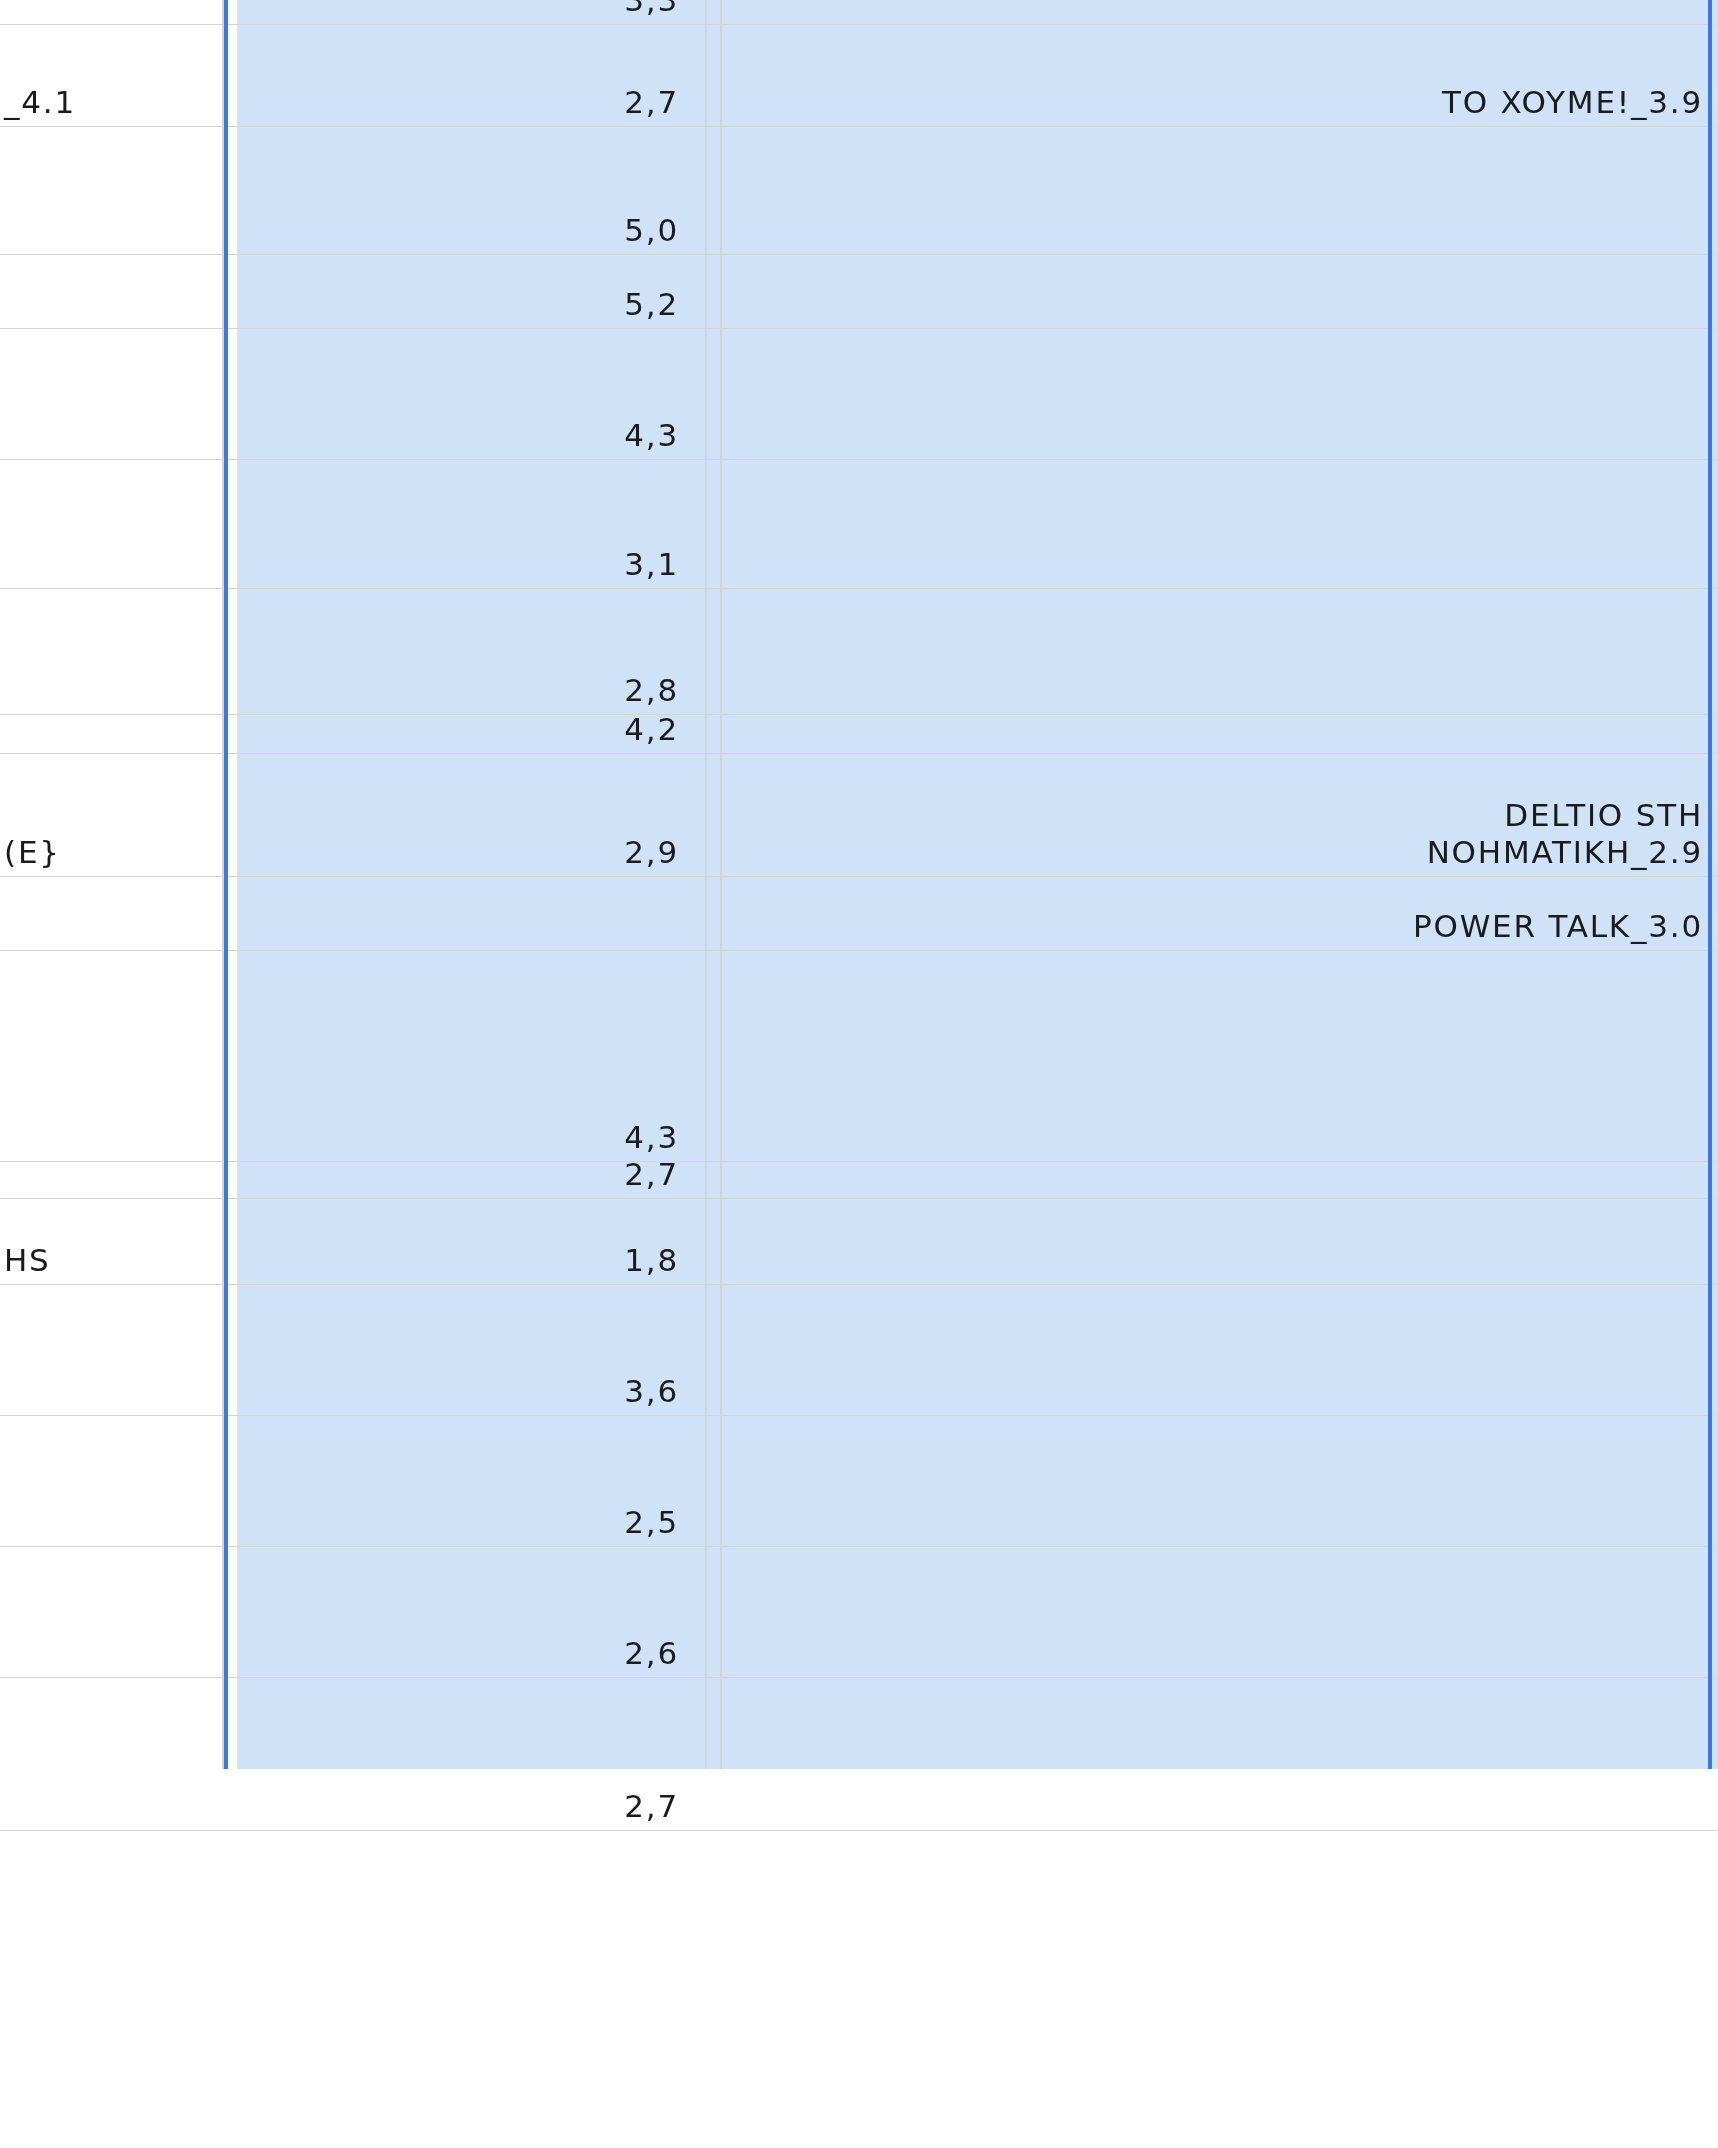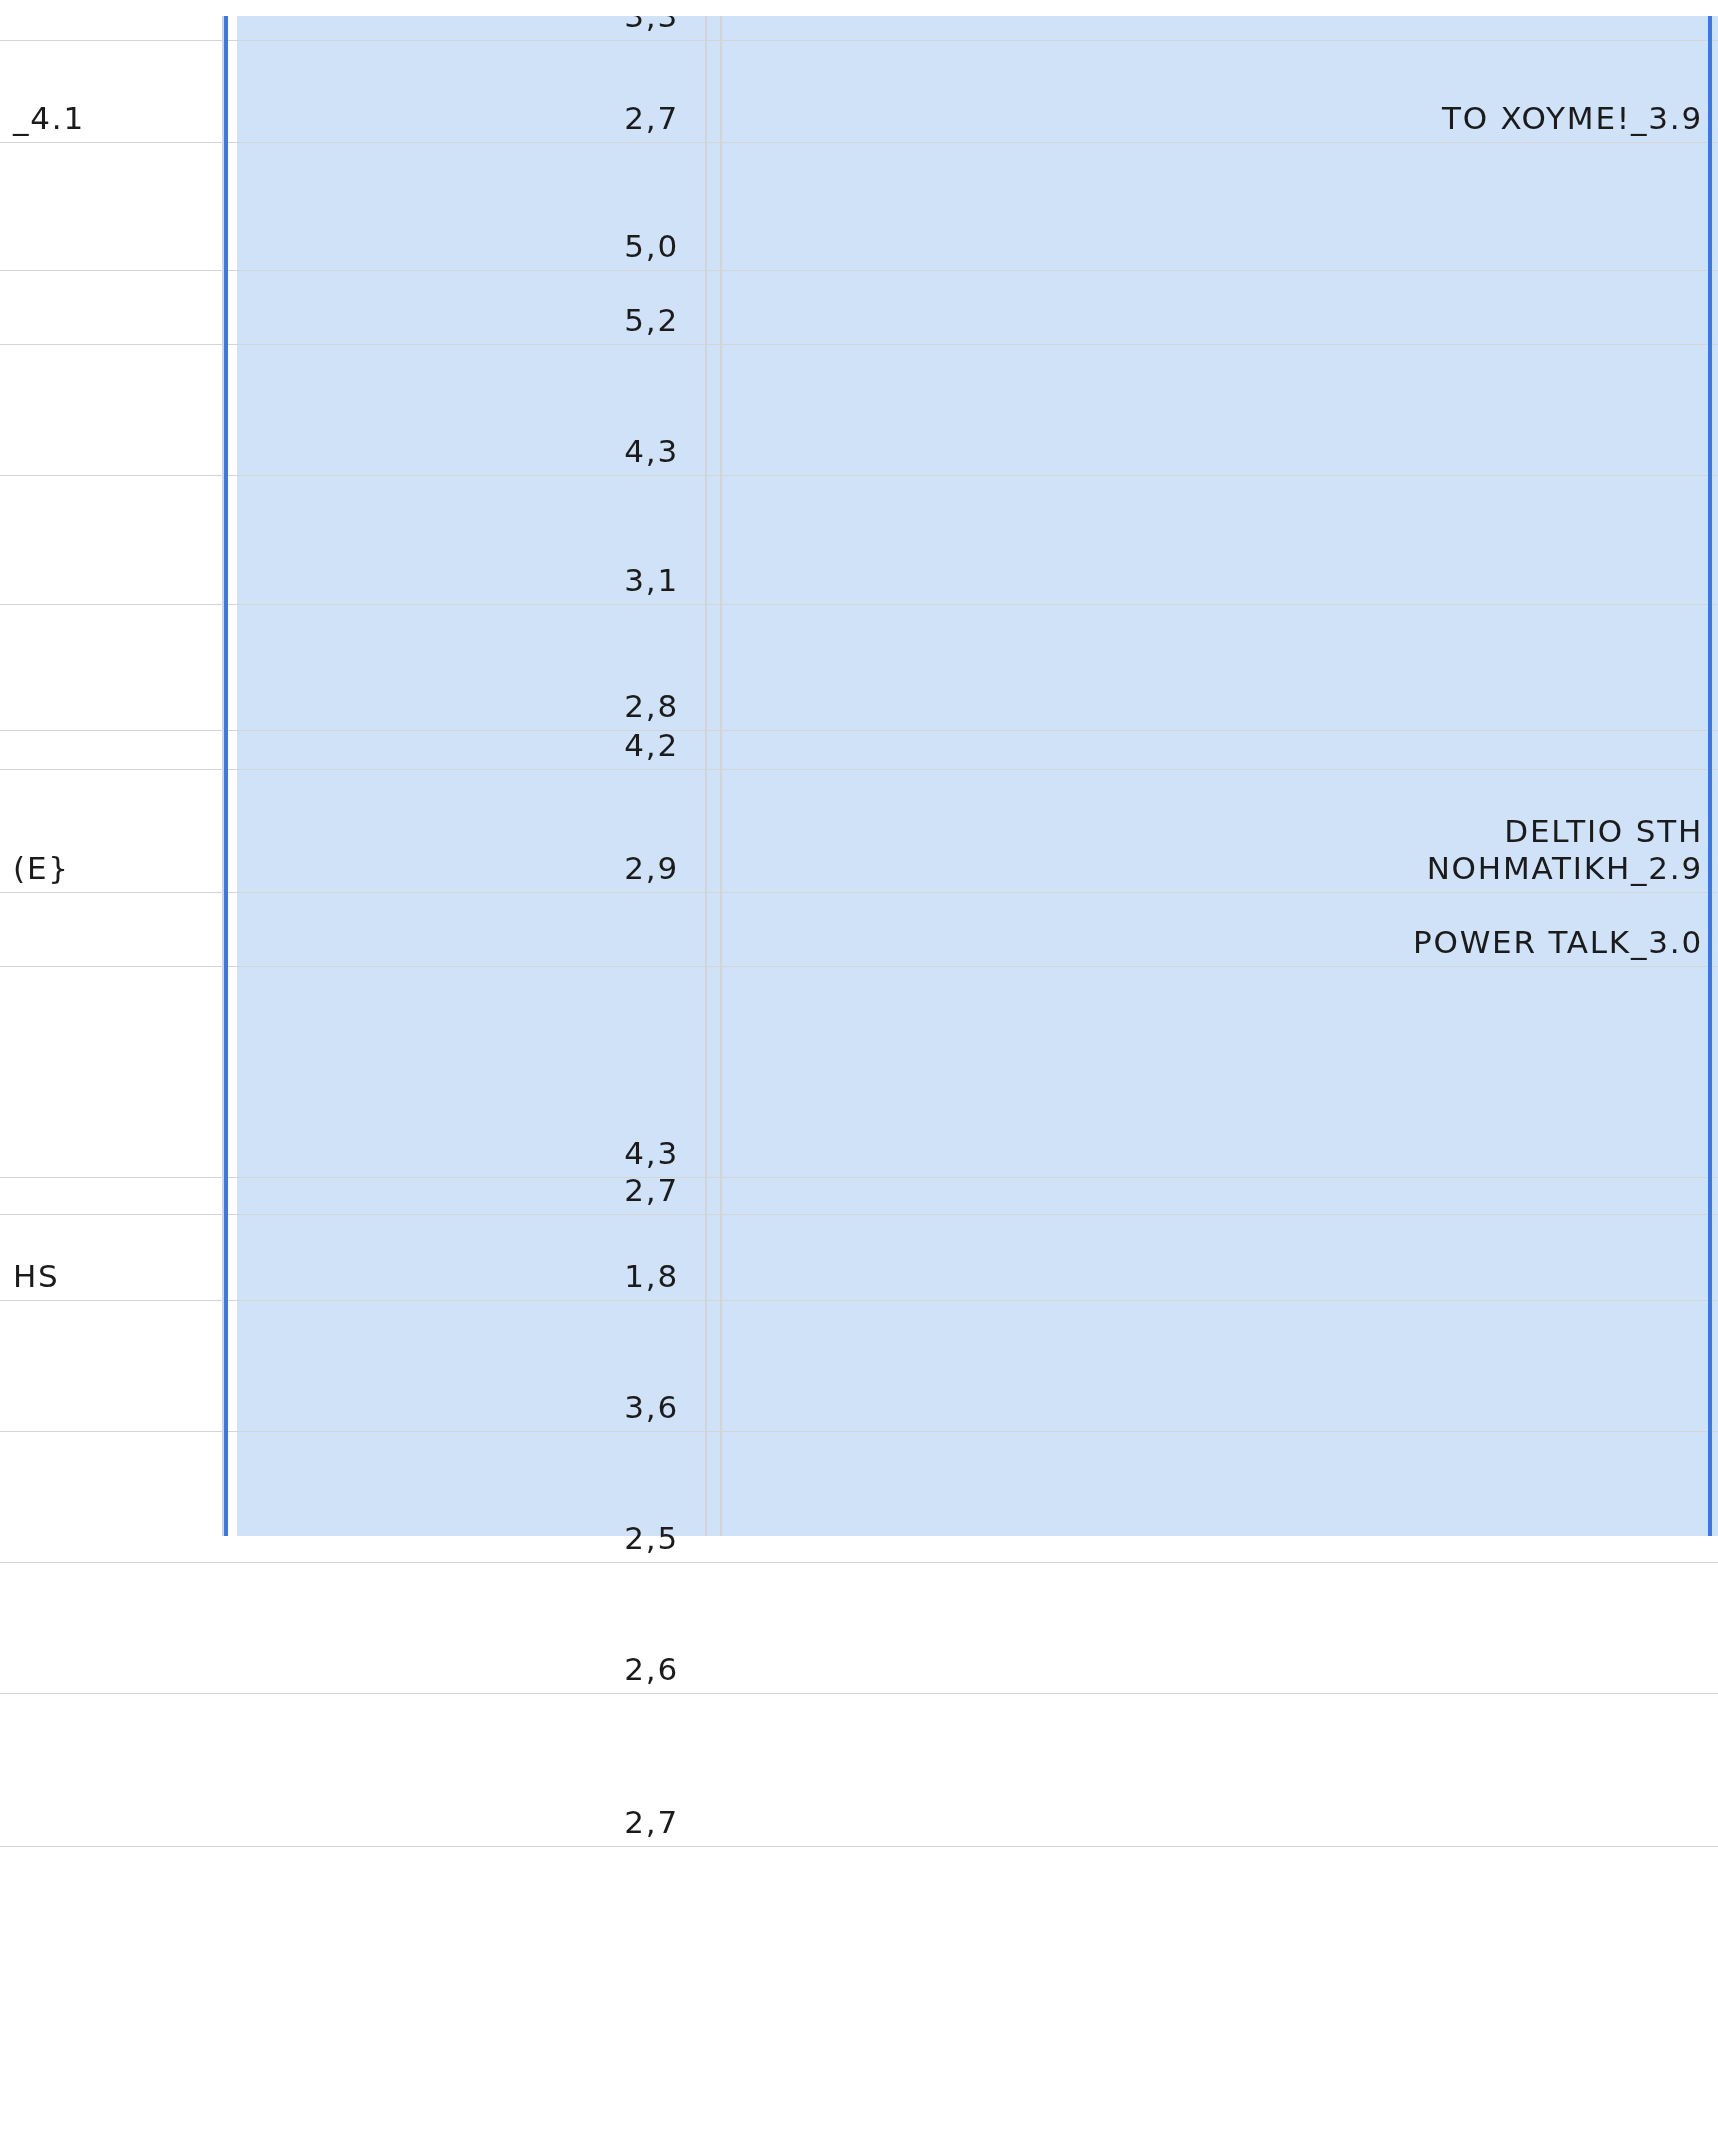--- a/index.html
+++ b/index.html
@@ -9,23 +9,22 @@
   }
   body {
     width: 1718px;
     height: 2148px;
     overflow: hidden;
     font-family: "DejaVu Sans", sans-serif;
   }
   .sheet {
     position: relative;
     width: 1718px;
-    height: 1520px;
-    background: #ffffff;
-    margin-top: 16px;
+    height: 1769px;
+    background: #ffffff;
   }
   
   .col {
     position: absolute;
     top: 0;
     bottom: 0;
   }
   .col-a {
     left: 0;
     width: 223px;
@@ -91,21 +90,21 @@
     font-size: 31px;
     letter-spacing: 1.8px;
     color: #1b1b1b;
     line-height: 37px;
     white-space: pre-line;
   }
   .cell-a {
     left: 0;
     width: 223px;
     text-align: left;
-    padding-left: 13px;
+    padding-left: 4px;
   }
   .cell-c {
     left: 237px;
     width: 457px;
     text-align: right;
     padding-right: 15px;
   }
   .cell-e {
     left: 738px;
     width: 965px;

